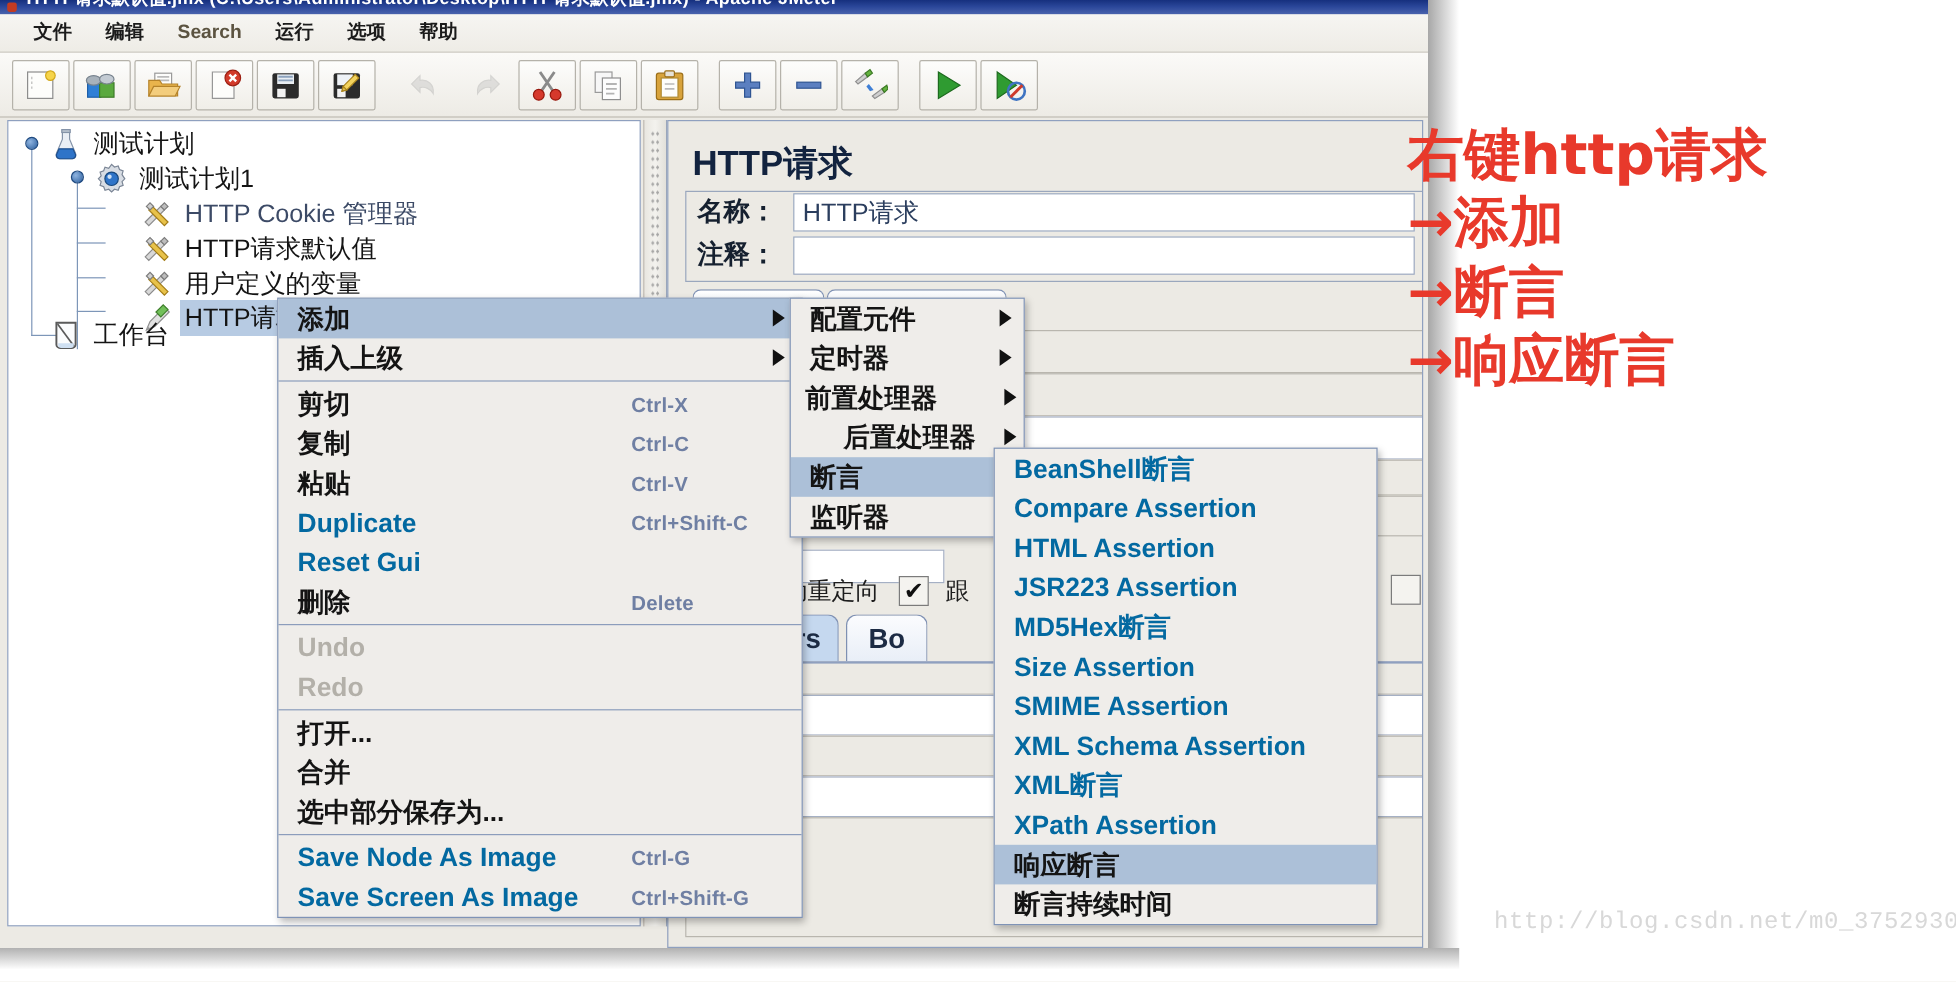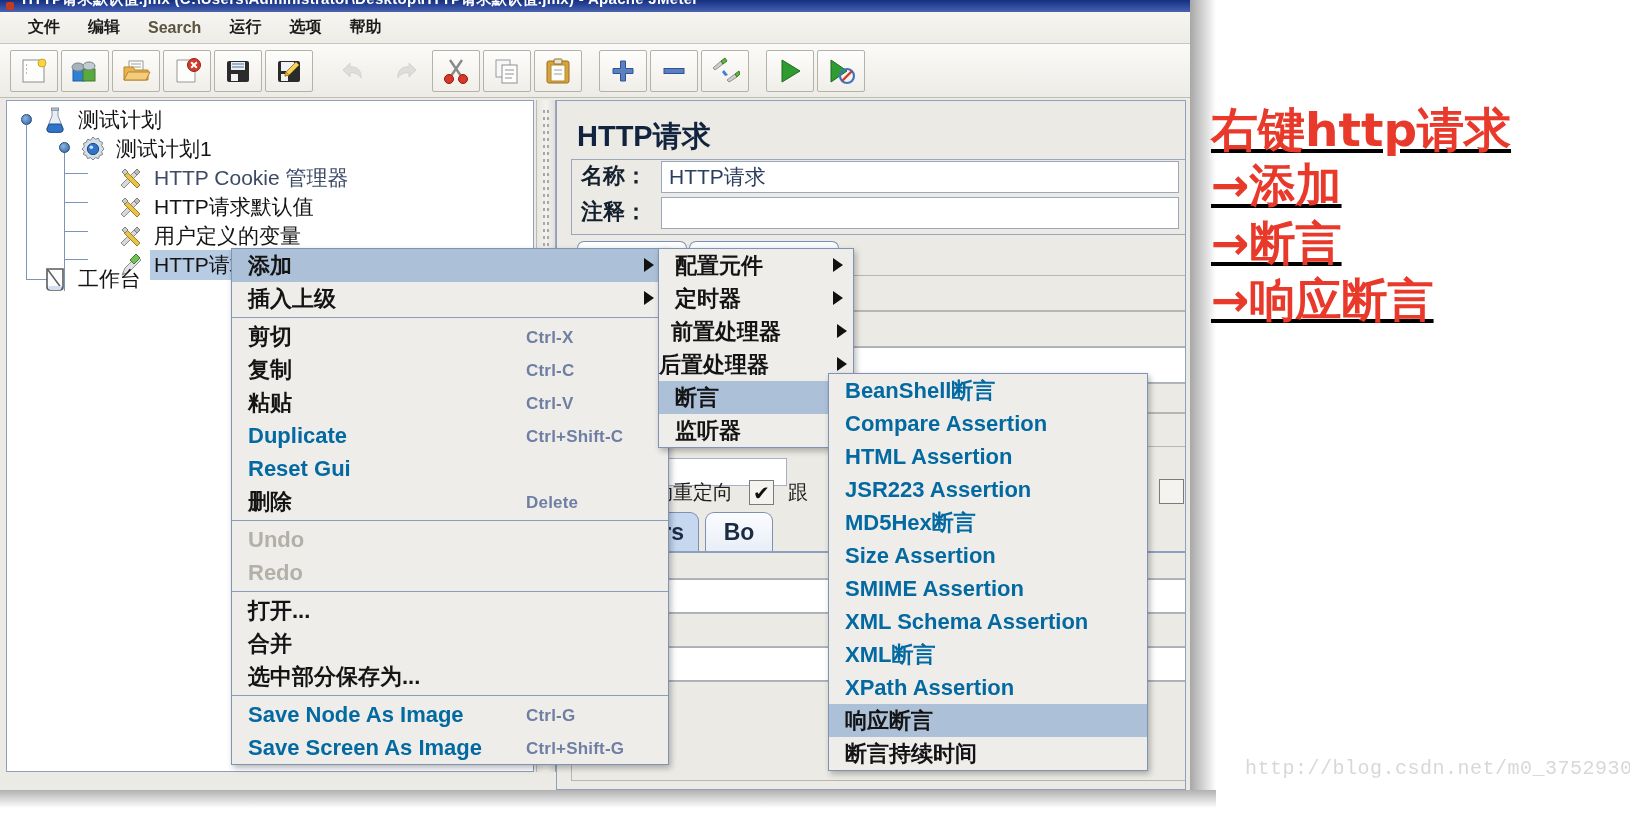--- a/index.html
+++ b/index.html
@@ -161,21 +161,21 @@
   #win-shadow{
     position:absolute;left:1190px;top:0;width:26px;height:790px;
     background:linear-gradient(to right,rgba(60,60,60,.45),rgba(255,255,255,0));
   }
   #win-bottom-shadow{
     position:absolute;left:0;top:790px;width:1216px;height:18px;
     background:linear-gradient(to bottom,rgba(60,60,60,.40),rgba(255,255,255,0));
   }
   
   #annotations{
-    position:absolute;left:1211px;top:102px;width:380px;text-decoration:underline;
+    position:absolute;left:1173px;top:102px;width:380px;
   }
   .anno-line{
     color:#e8392b;font-weight:bold;white-space:nowrap;
     font-family:"DejaVu Sans","Liberation Sans",sans-serif;
   }
   #anno-0{font-size:47px;line-height:1.18;}
   .anno-sub{font-size:46px;line-height:1.25;}
   #watermark{
     position:absolute;left:1245px;top:757px;
     font-family:"Liberation Mono","DejaVu Sans Mono",monospace;
@@ -593,21 +593,21 @@
       <span class="arrow" style="right:10px;top:9px;"></span>
     </div>
     <div class="mi">
       <span>定时器</span>
       <span class="arrow" style="right:10px;top:9px;"></span>
     </div>
     <div class="mi" style="padding-left:12px;">
       <span>前置处理器</span>
       <span class="arrow" style="right:6px;top:9px;"></span>
     </div>
-    <div class="mi" style="padding-left:0;">
+    <div class="mi" style="padding-left:16px;margin-left:28px;">
       <span>后置处理器</span>
       <span class="arrow" style="right:6px;top:9px;"></span>
     </div>
     <div class="mi hl">
       <span>断言</span>
       <span class="arrow" style="right:10px;top:9px;"></span>
     </div>
     <div class="mi">
       <span>监听器</span>
       <span class="arrow" style="right:10px;top:9px;"></span>

